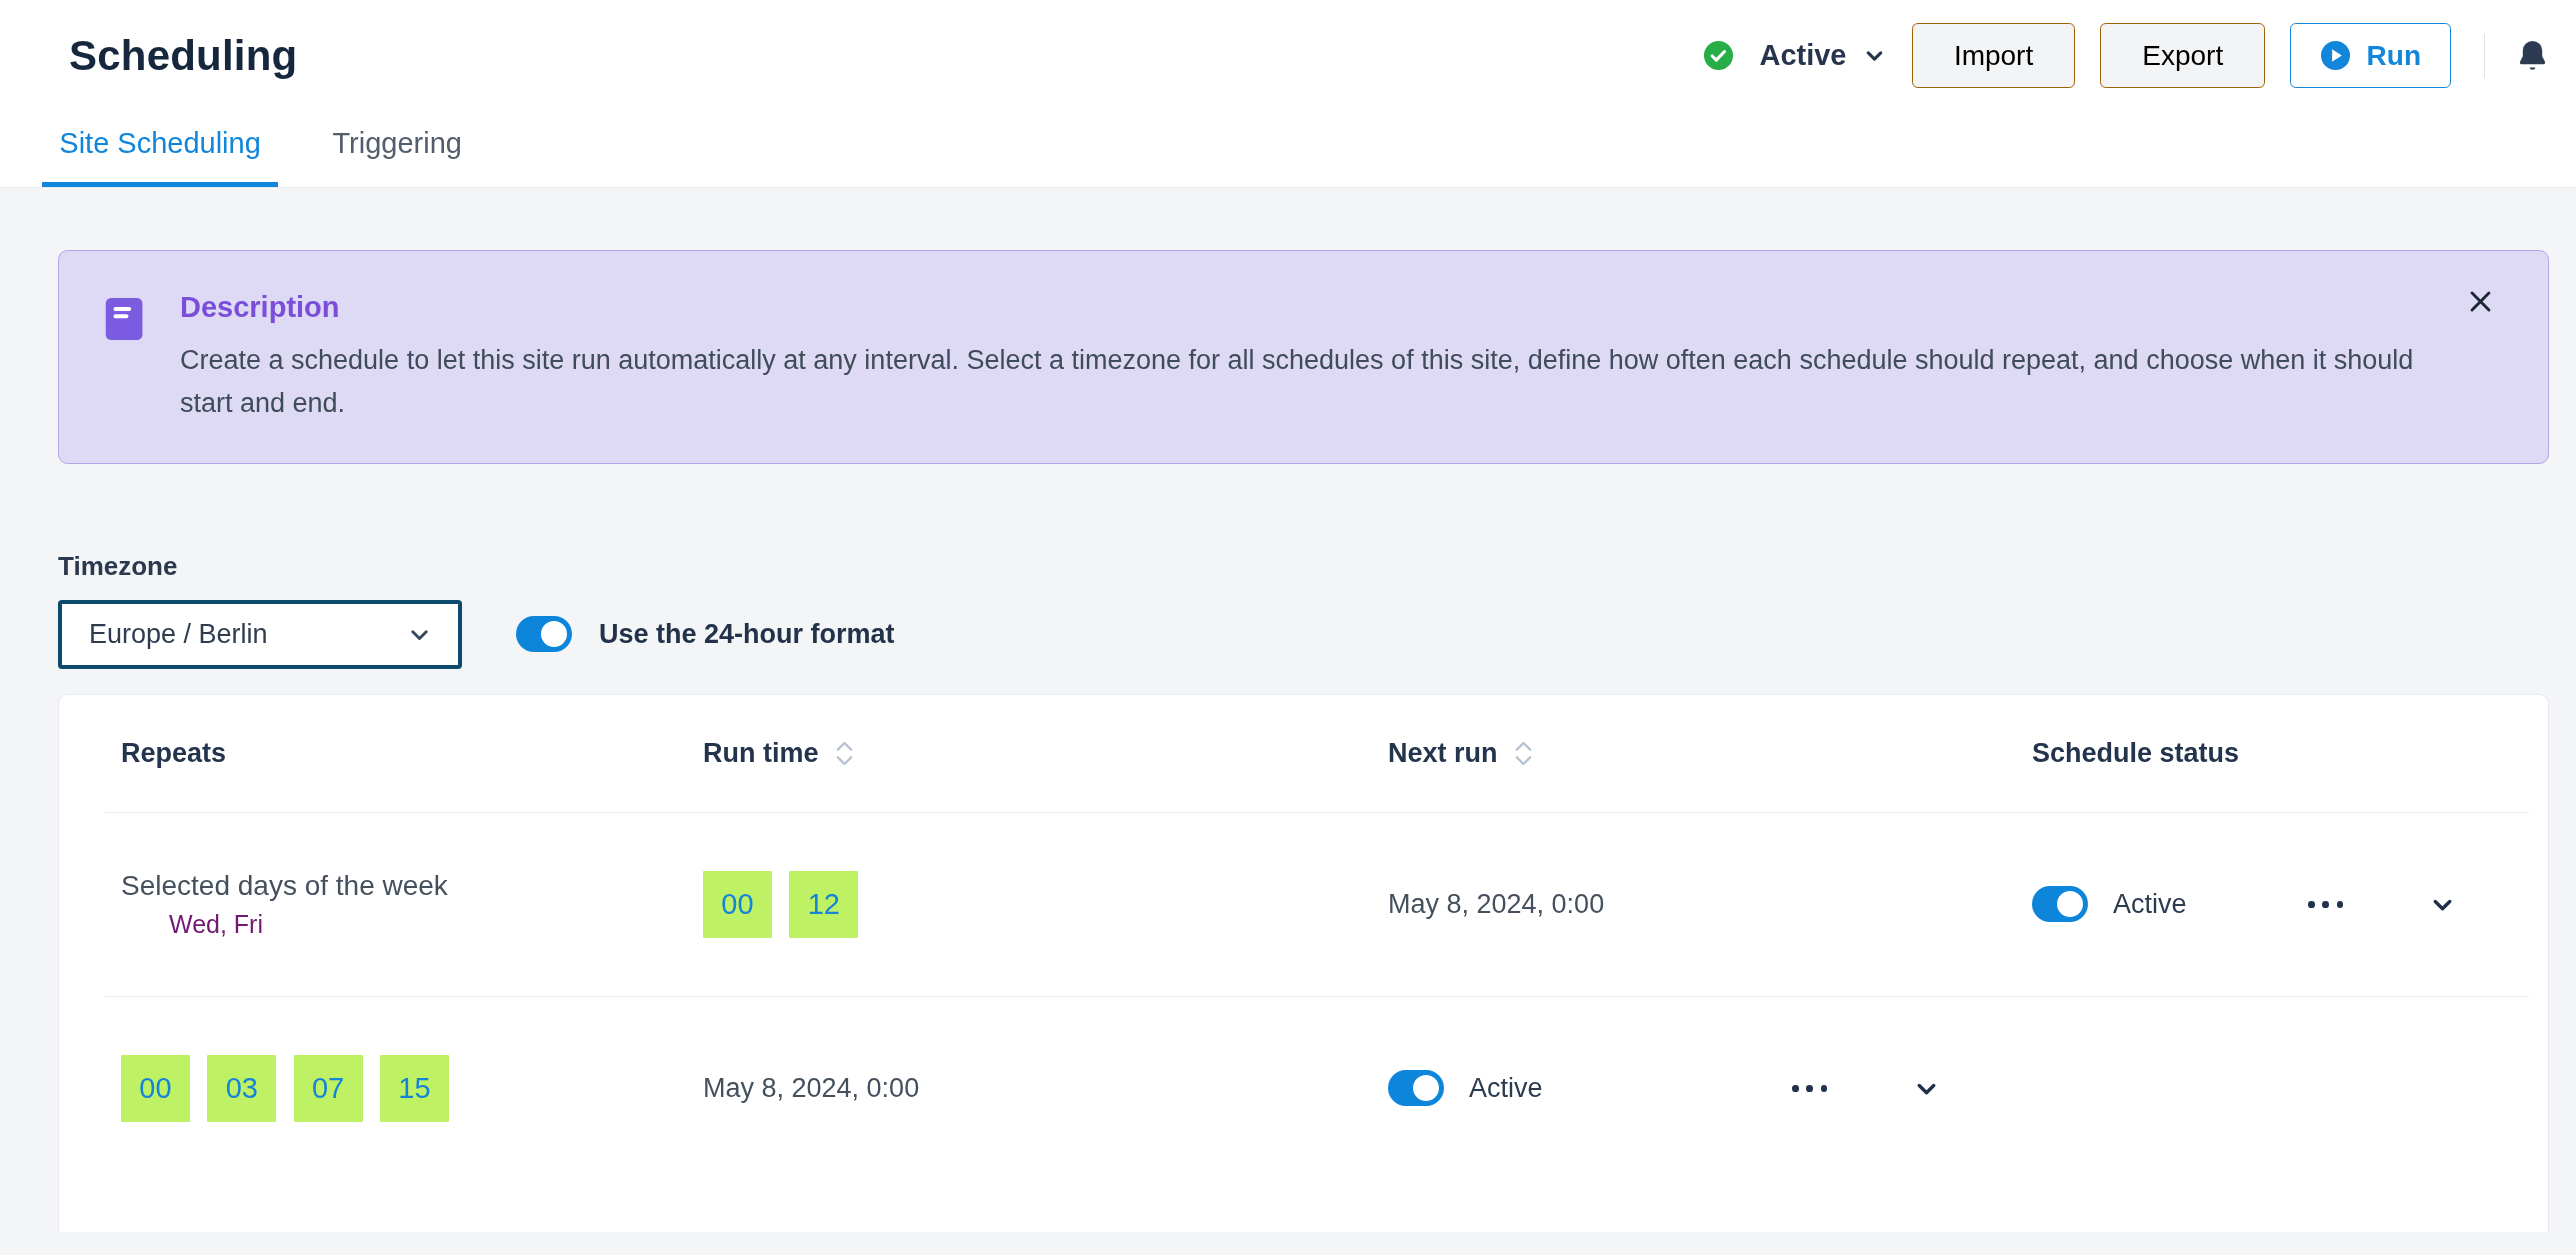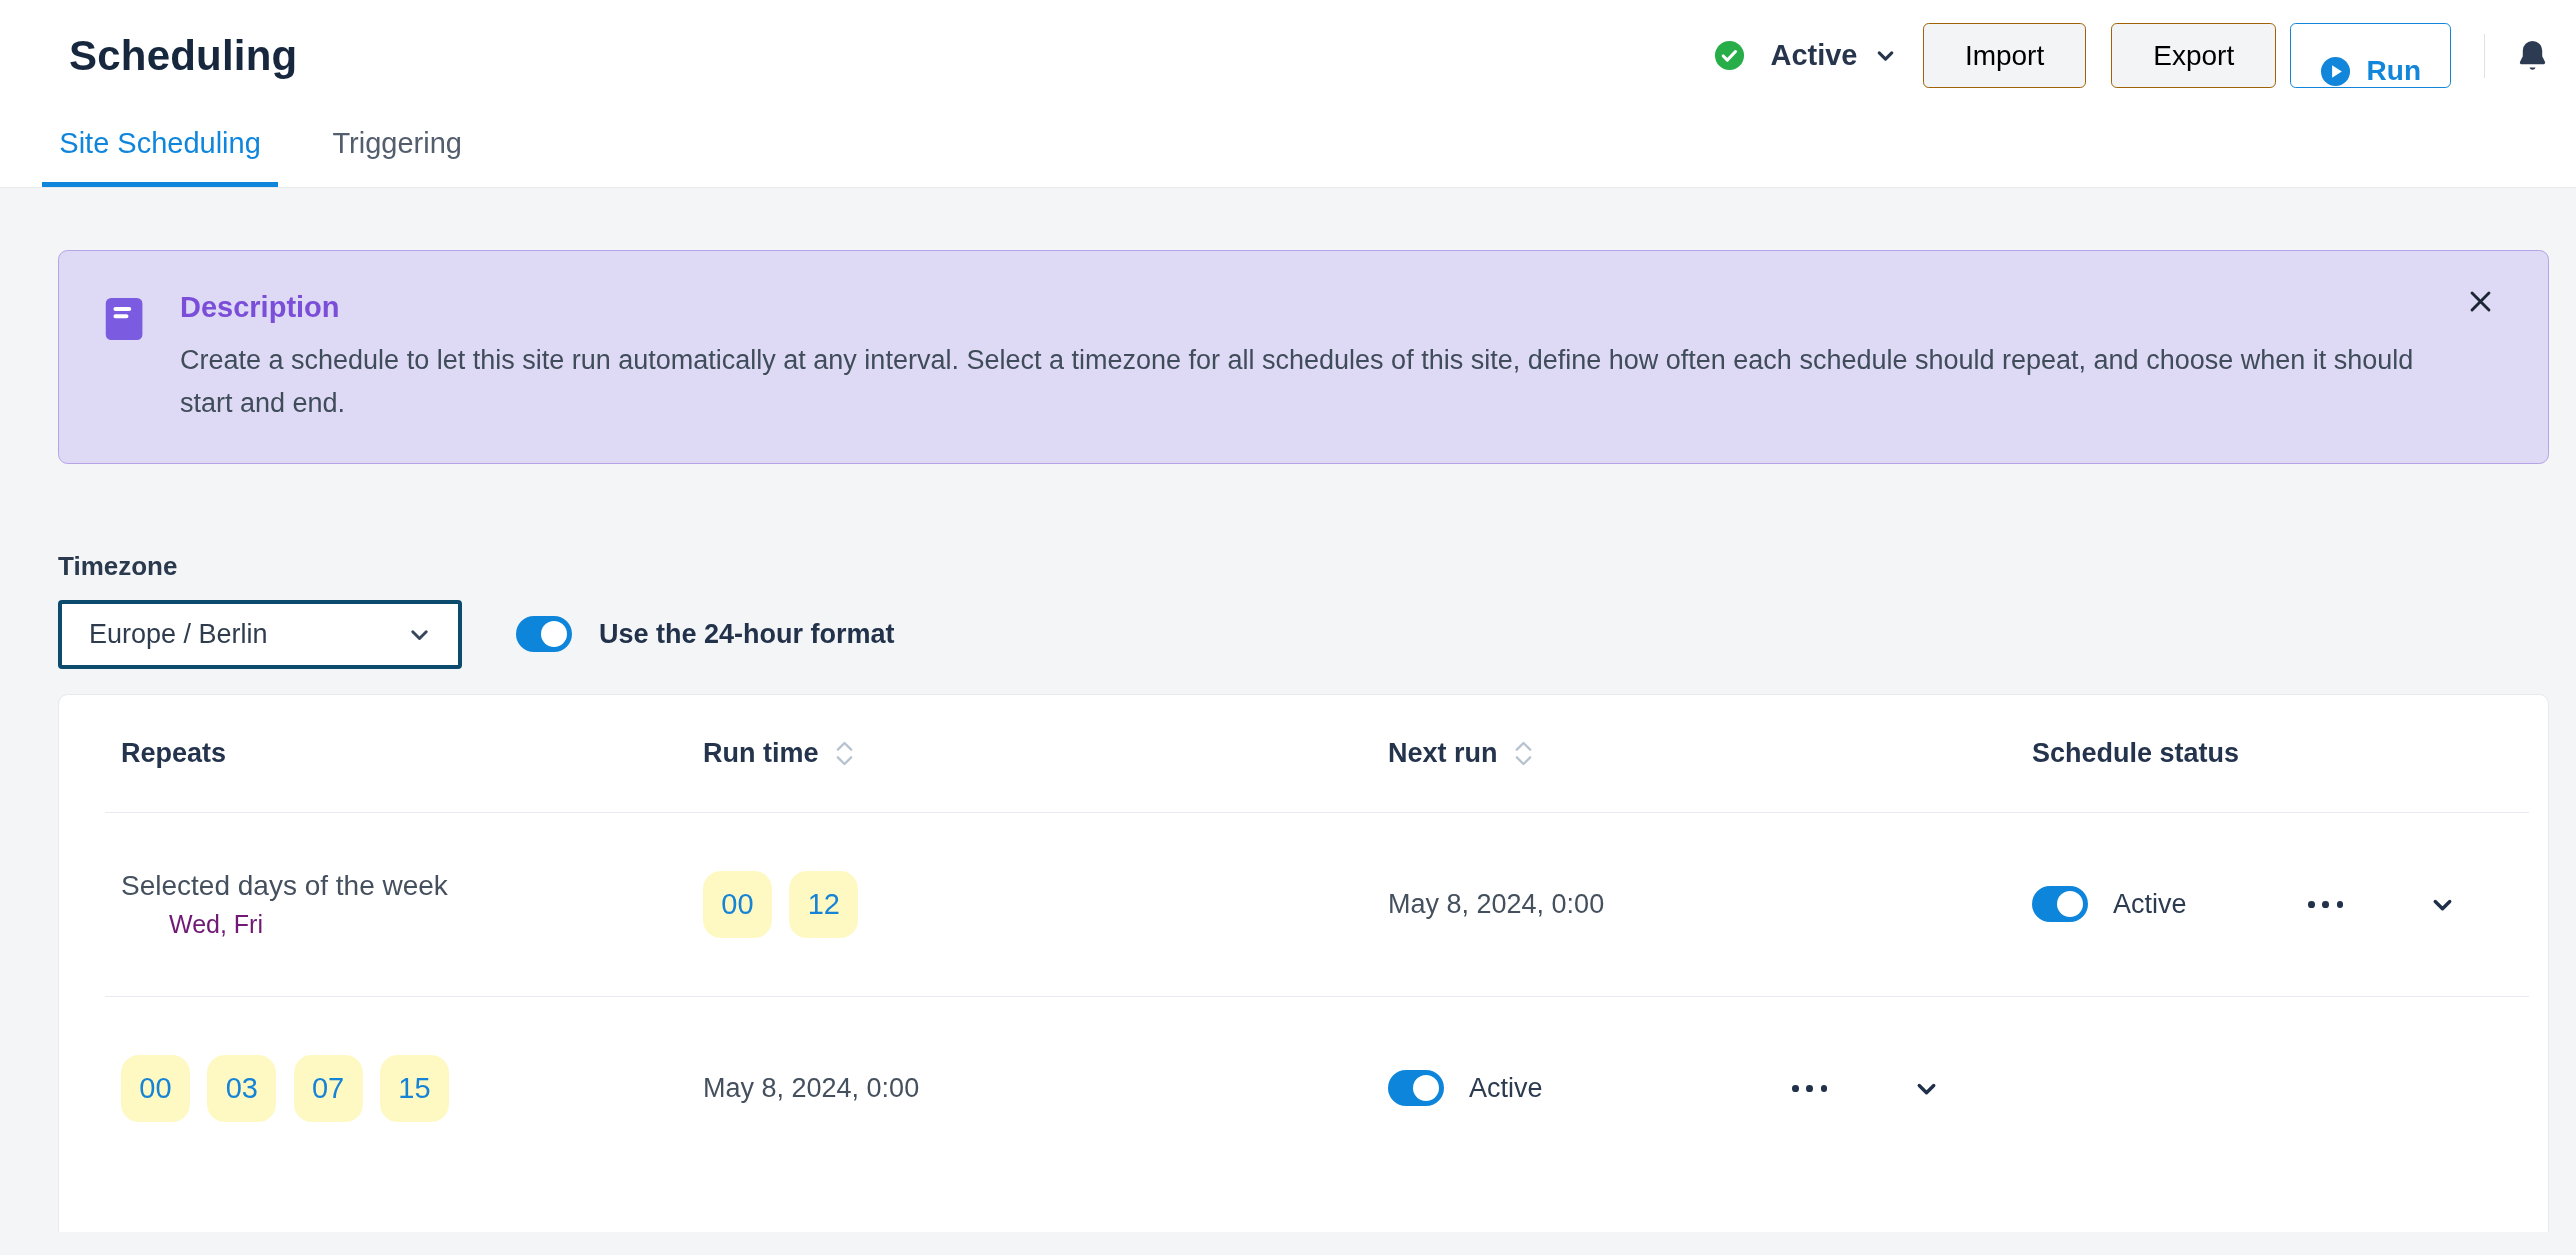--- a/index.html
+++ b/index.html
@@ -34,21 +34,21 @@
     display:inline-flex; align-items:center; justify-content:center;
     height:65px; border-radius:5.8px; font-size:28px; font-weight:500;
     font-family:"Liberation Sans", sans-serif; cursor:pointer;
   }
   .btn.ghost {
     background:#f3f4f6; border:1px solid #a16207; color:#000000;
     padding:0 41px; margin-left:25px;
   }
   .btn.run {
     background:#ffffff; border:1.9px solid #1286da; color:#1286da;
-    padding:0 29px; margin-left:14px; gap:15.4px; font-weight:600;align-items:flex-end;
+    padding:0 29px; margin-left:25px; gap:15.4px; font-weight:600;
   }
   .vdiv { width:1px; height:44px; background:#dfe3e8; margin:0 29px 0 33px; }
   .bell { width:37px; height:38px; display:inline-flex; cursor:pointer; }
 
   .tabs { position:absolute; bottom:0; left:42px; display:flex; }
   .tab {
     padding:0 17.3px; height:83px; display:flex; align-items:center;
     font-size:29px; font-weight:500; color:#525e6c; cursor:pointer;
     border-bottom:5.8px solid transparent; margin-right:37px;
   }
@@ -111,21 +111,21 @@
     font-size:27px; font-weight:700; color:#24344d;
   }
   .sort-icon { display:inline-flex; }
   .divider { height:1px; background:#e7ebf0; margin:0 19px 0 46px; }
   .trow { height:183px; }
   .cell-main { font-size:28px; color:#45505e; }
   .cell-sub { font-size:25px; color:#701a75; margin-top:7.7px;margin-left:48px; }
   .cell-sub:empty { display:none; }
   .chips { display:flex; gap:17.3px; }
   .chip {
-    width:69px; height:67px; border-radius:18px; background:#fef9c3;
+    width:69px; height:67px; border-radius:1px; background:#bef264;
     color:#1583d6; font-size:29px; font-weight:500;
     display:flex; align-items:center; justify-content:center; cursor:pointer;
   }
   .next-run { font-size:27px; color:#45505e; }
   .status-cell { display:flex; align-items:center; padding-right:91px; }
   .status-cell .status-label { margin-left:25px; font-size:27px; color:#2c3b50; }
   .dots {
     margin-left:auto; display:flex; gap:7.7px; align-items:center; cursor:pointer;
     padding:9.6px;
   }

